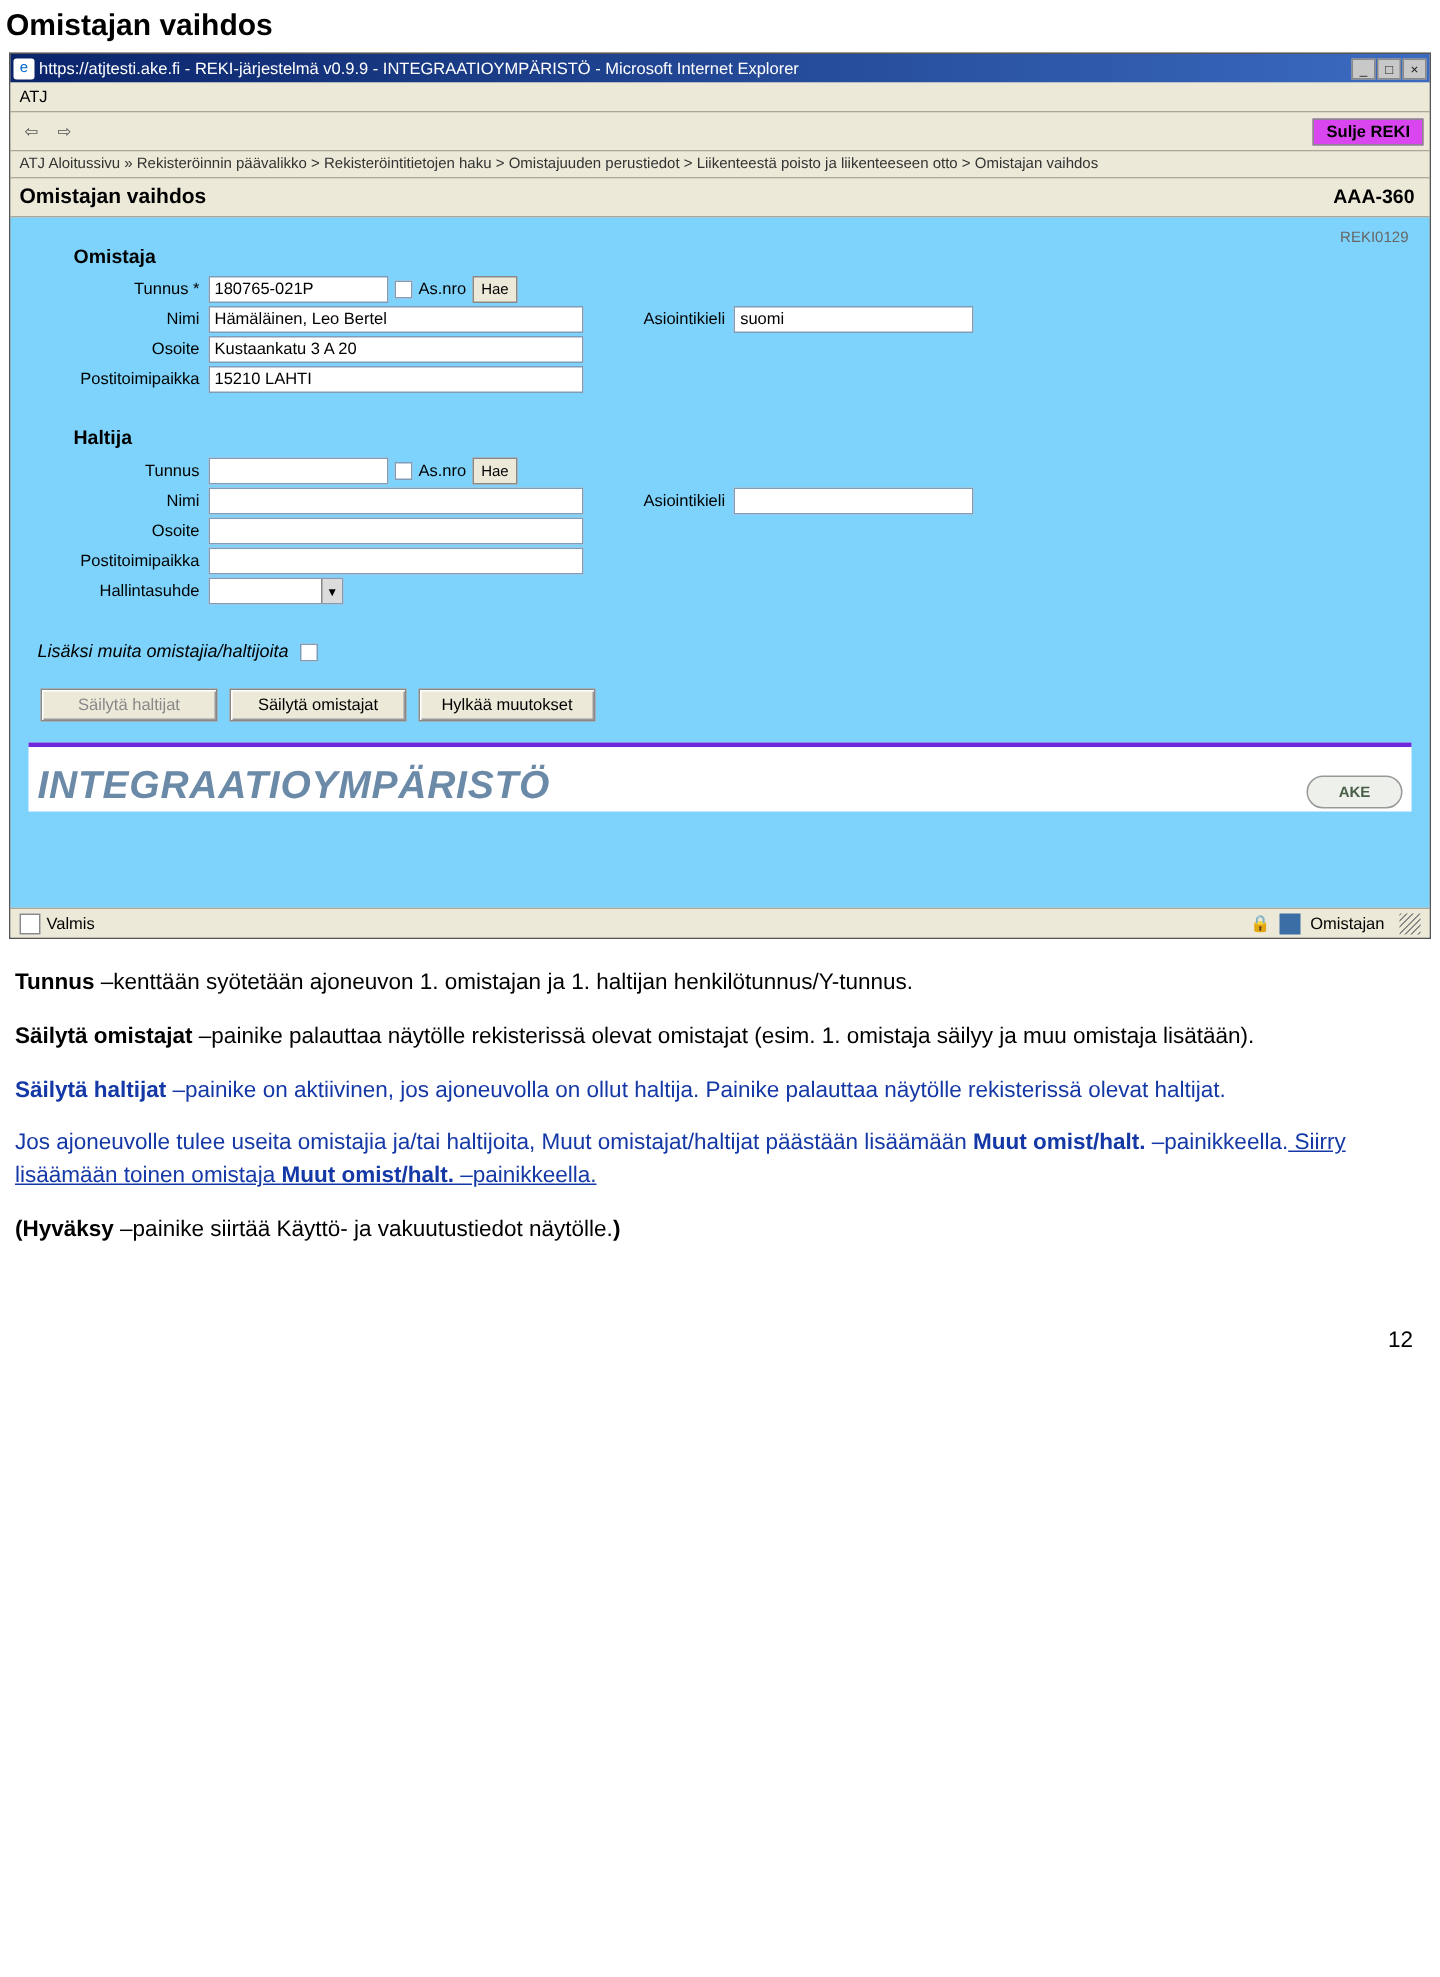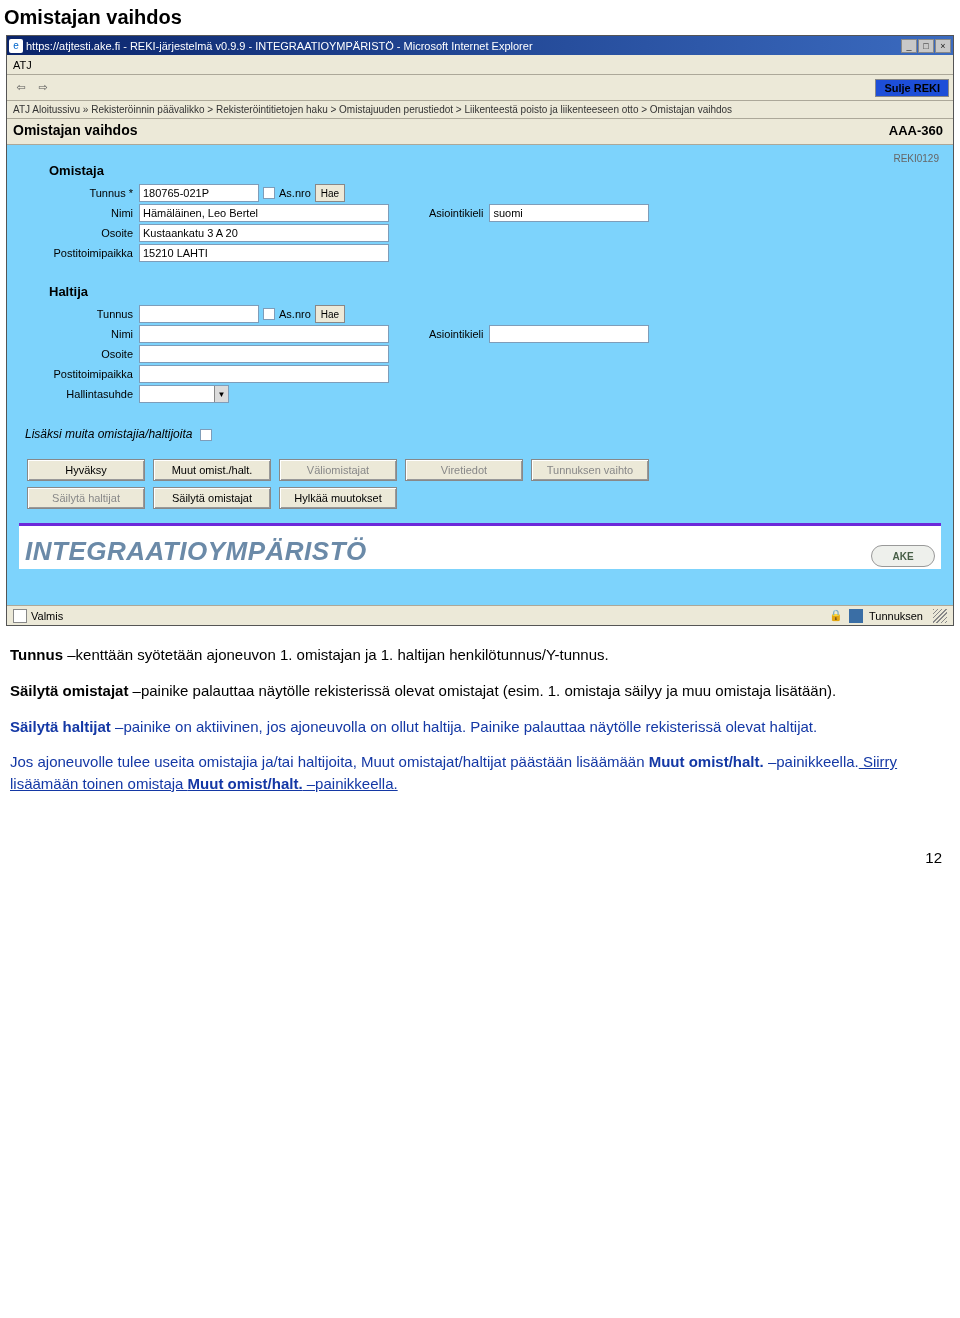--- a/index.html
+++ b/index.html
@@ -10,21 +10,21 @@
   .titlebar { background: linear-gradient(to right, #0a246a, #3b6bc0); color: #fff; height: 19px; display: flex; align-items: center; font-size: 11px; padding: 0 2px; }
   .titlebar .tb-icon { width: 14px; height: 14px; background: #fff; color: #06c; display: inline-flex; align-items: center; justify-content: center; font-size: 10px; margin-right: 3px; border-radius: 2px; }
   .titlebar .tb-text { flex: 1; overflow: hidden; white-space: nowrap; }
   .titlebar .win-btns { display: flex; gap: 1px; }
   .titlebar .win-btn { width: 16px; height: 14px; background: #c8c8c8; border: 1px solid #888; font-size: 9px; display: inline-flex; align-items: center; justify-content: center; color: #222; cursor: pointer; }
   .menubar { background: #ece9d8; height: 20px; display: flex; align-items: center; font-size: 11px; padding: 0 6px; border-bottom: 1px solid #aca899; }
   .menubar span { margin-right: 12px; }
   .toolbar { background: #ece9d8; height: 26px; display: flex; align-items: center; padding: 0 4px; border-bottom: 1px solid #aca899; }
   .toolbar .nav-btn { width: 20px; height: 18px; display: inline-flex; align-items: center; justify-content: center; font-size: 11px; color: #555; margin-right: 2px; }
   .toolbar .spacer { flex: 1; }
-  .toolbar .right-btn { font-size: 11px; font-weight: bold; padding: 2px 8px; background: #1d4ed8; border: 1px solid #888; cursor: pointer; }
+  .toolbar .right-btn { font-size: 11px; font-weight: bold; padding: 2px 8px; background: #d946ef; border: 1px solid #888; cursor: pointer; }
   .breadcrumb { background: #ece9d8; font-size: 10px; color: #333; padding: 3px 6px; border-bottom: 1px solid #aca899; }
   .breadcrumb span { color: #333; }
   .page-header { background: #ece9d8; display: flex; align-items: center; justify-content: space-between; padding: 3px 10px 6px 6px; border-bottom: 1px solid #aca899; }
   .page-header .ph-title { font-size: 14px; font-weight: bold; }
   .page-header .ph-code { font-size: 13px; font-weight: bold; }
   .content { background: #7dd3fc; padding: 8px 12px 6px 12px; min-height: 460px; position: relative; }
   .content .code-right { position: absolute; top: 8px; right: 14px; font-size: 10px; color: #666; }
   .section-title { font-size: 13px; font-weight: bold; margin: 10px 0 6px 30px; }
   .form-row { display: flex; align-items: center; margin: 2px 0; font-size: 11px; }
   .form-label { width: 120px; text-align: right; padding-right: 6px; }
@@ -150,27 +150,20 @@
         <span class="sel">
             <span class="arrow">▼</span>
           </span>
       </div>
 
       <div class="extra-row">
         <span>Lisäksi muita omistajia/haltijoita</span>
         <span class="chk"></span>
       </div>
 
-      <div class="btn-row">
-        <span class="action-btn">Hyväksy</span>
-        <span class="action-btn">Muut omist./halt.</span>
-        <span class="action-btn disabled">Väliomistajat</span>
-        <span class="action-btn disabled">Viretiedot</span>
-        <span class="action-btn disabled">Tunnuksen vaihto</span>
-      </div>
       <div class="btn-row" style="margin-top:6px;">
         <span class="action-btn disabled">Säilytä haltijat</span>
         <span class="action-btn">Säilytä omistajat</span>
         <span class="action-btn">Hylkää muutokset</span>
       </div>
 
       <div class="env-bar">
         <span class="env-title">INTEGRAATIOYMPÄRISTÖ</span>
         <span class="ake-logo">AKE</span>
       </div>
@@ -178,35 +171,38 @@
 
     <div class="statusbar">
       <span class="st-left">
         <span class="st-icon"></span>
         <span>Valmis</span>
       </span>
       <span class="spacer"></span>
       <span class="st-right">
         <span class="lock">🔒</span>
         <span class="net-icon"></span>
-        <span>Tunnuksen</span>
+        <span>Omistajan</span>
         <span class="resize-grip"></span>
       </span>
     </div>
   </div>
 
   <div class="body-text">
     <p>
       <b>Tunnus </b><span>–kenttään syötetään ajoneuvon 1. omistajan ja 1. haltijan henkilötunnus/Y-tunnus.</span>
     </p>
     <p>
       <b>Säilytä omistajat </b><span>–painike palauttaa näytölle rekisterissä olevat omistajat (esim. 1. omistaja säilyy ja muu omistaja lisätään).</span>
     </p>
     <p class="blue">
       <b>Säilytä haltijat </b><span>–painike on aktiivinen, jos ajoneuvolla on ollut haltija. Painike palauttaa näytölle rekisterissä olevat haltijat.</span>
     </p>
     <p class="blue">
       <span>Jos ajoneuvolle tulee useita omistajia ja/tai haltijoita, Muut omistajat/haltijat  päästään lisäämään </span><b>Muut omist/halt. </b><span>–painikkeella.</span><span class="u"> Siirry lisäämään toinen omistaja </span><b class="u">Muut omist/halt.</b><span class="u"> –painikkeella.</span>
     </p>
+    <p>
+      <b>(Hyväksy </b><span>–painike siirtää Käyttö- ja vakuutustiedot näytölle.</span><b>)</b>
+    </p>
   </div>
 
   <div class="page-num">12</div>
 </div>
 
 </body></html>

